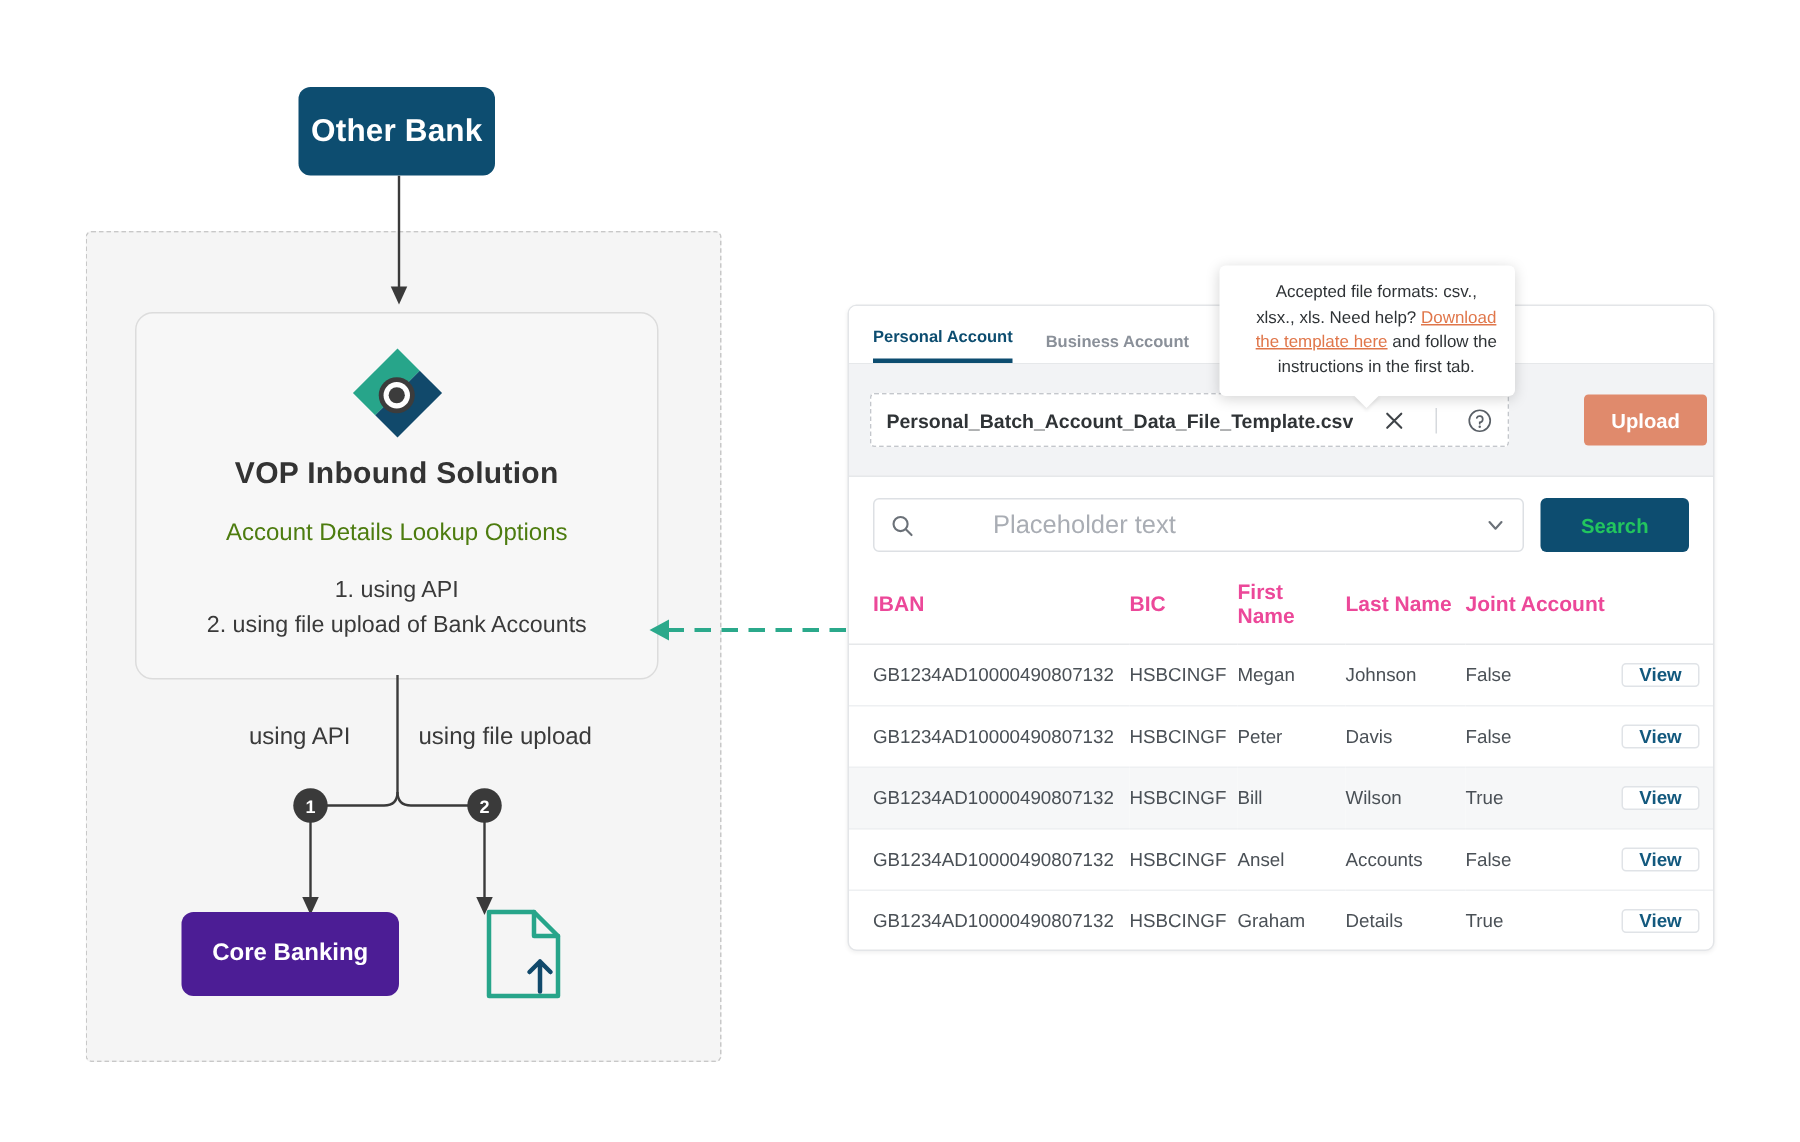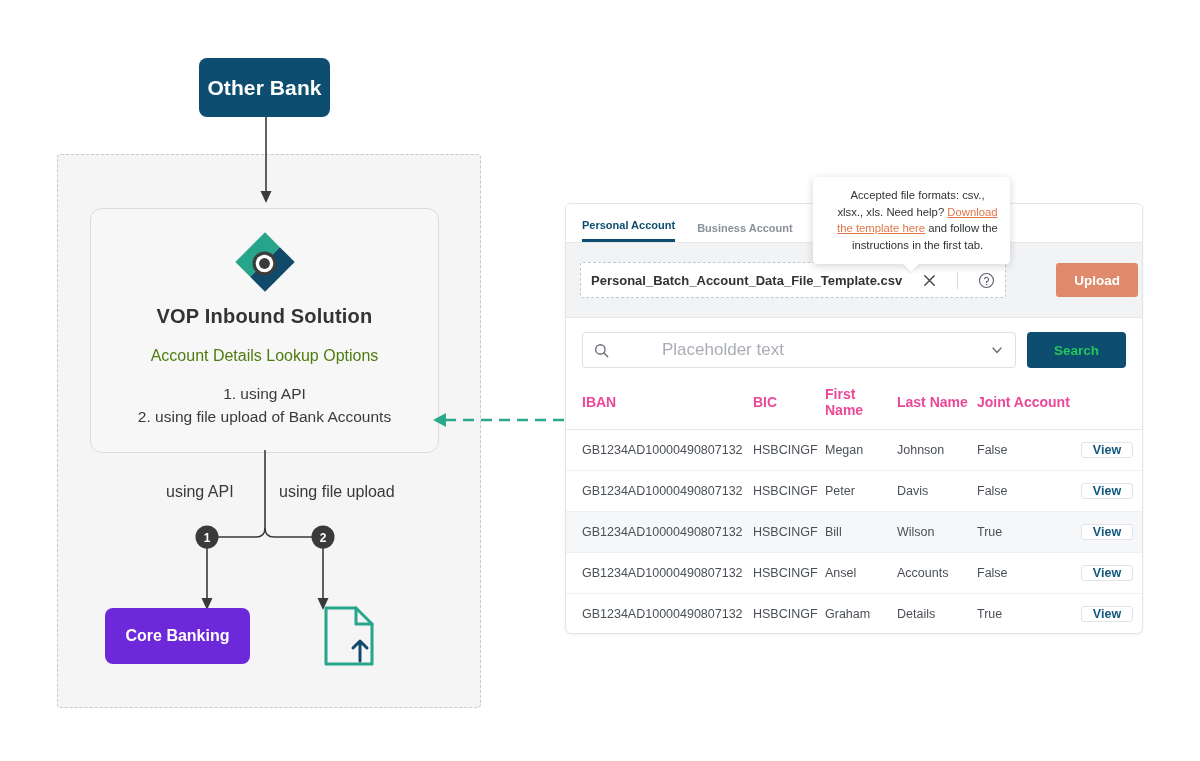--- a/index.html
+++ b/index.html
@@ -45,23 +45,23 @@
   .branch-svg { position: absolute; left: 90px; top: 450px; width: 350px; height: 170px; }
   .lbl-api {
     position: absolute; left: 166px; top: 483px;
     font-size: 16px; color: #3a3a3a;
   }
   .lbl-upload {
     position: absolute; left: 279px; top: 483px;
     font-size: 16px; color: #3a3a3a;
   }
   .core-banking {
-    position: absolute; left: 105px; top: 608px;
+    position: absolute; left: 121px; top: 608px;
     width: 145px; height: 56px;
-    background: #6d28d9; border-radius: 8px;
+    background: #4c1d95; border-radius: 8px;
     display: flex; align-items: center; justify-content: center;
     color: #ffffff; font-size: 16px; font-weight: 600;
   }
   .file-icon { position: absolute; left: 322px; top: 605px; width: 58px; height: 62px; }
 
   .green-arrow { position: absolute; left: 430px; top: 408px; width: 152px; height: 24px; }
 
   
   .panel {
     position: absolute; left: 565px; top: 203px;

